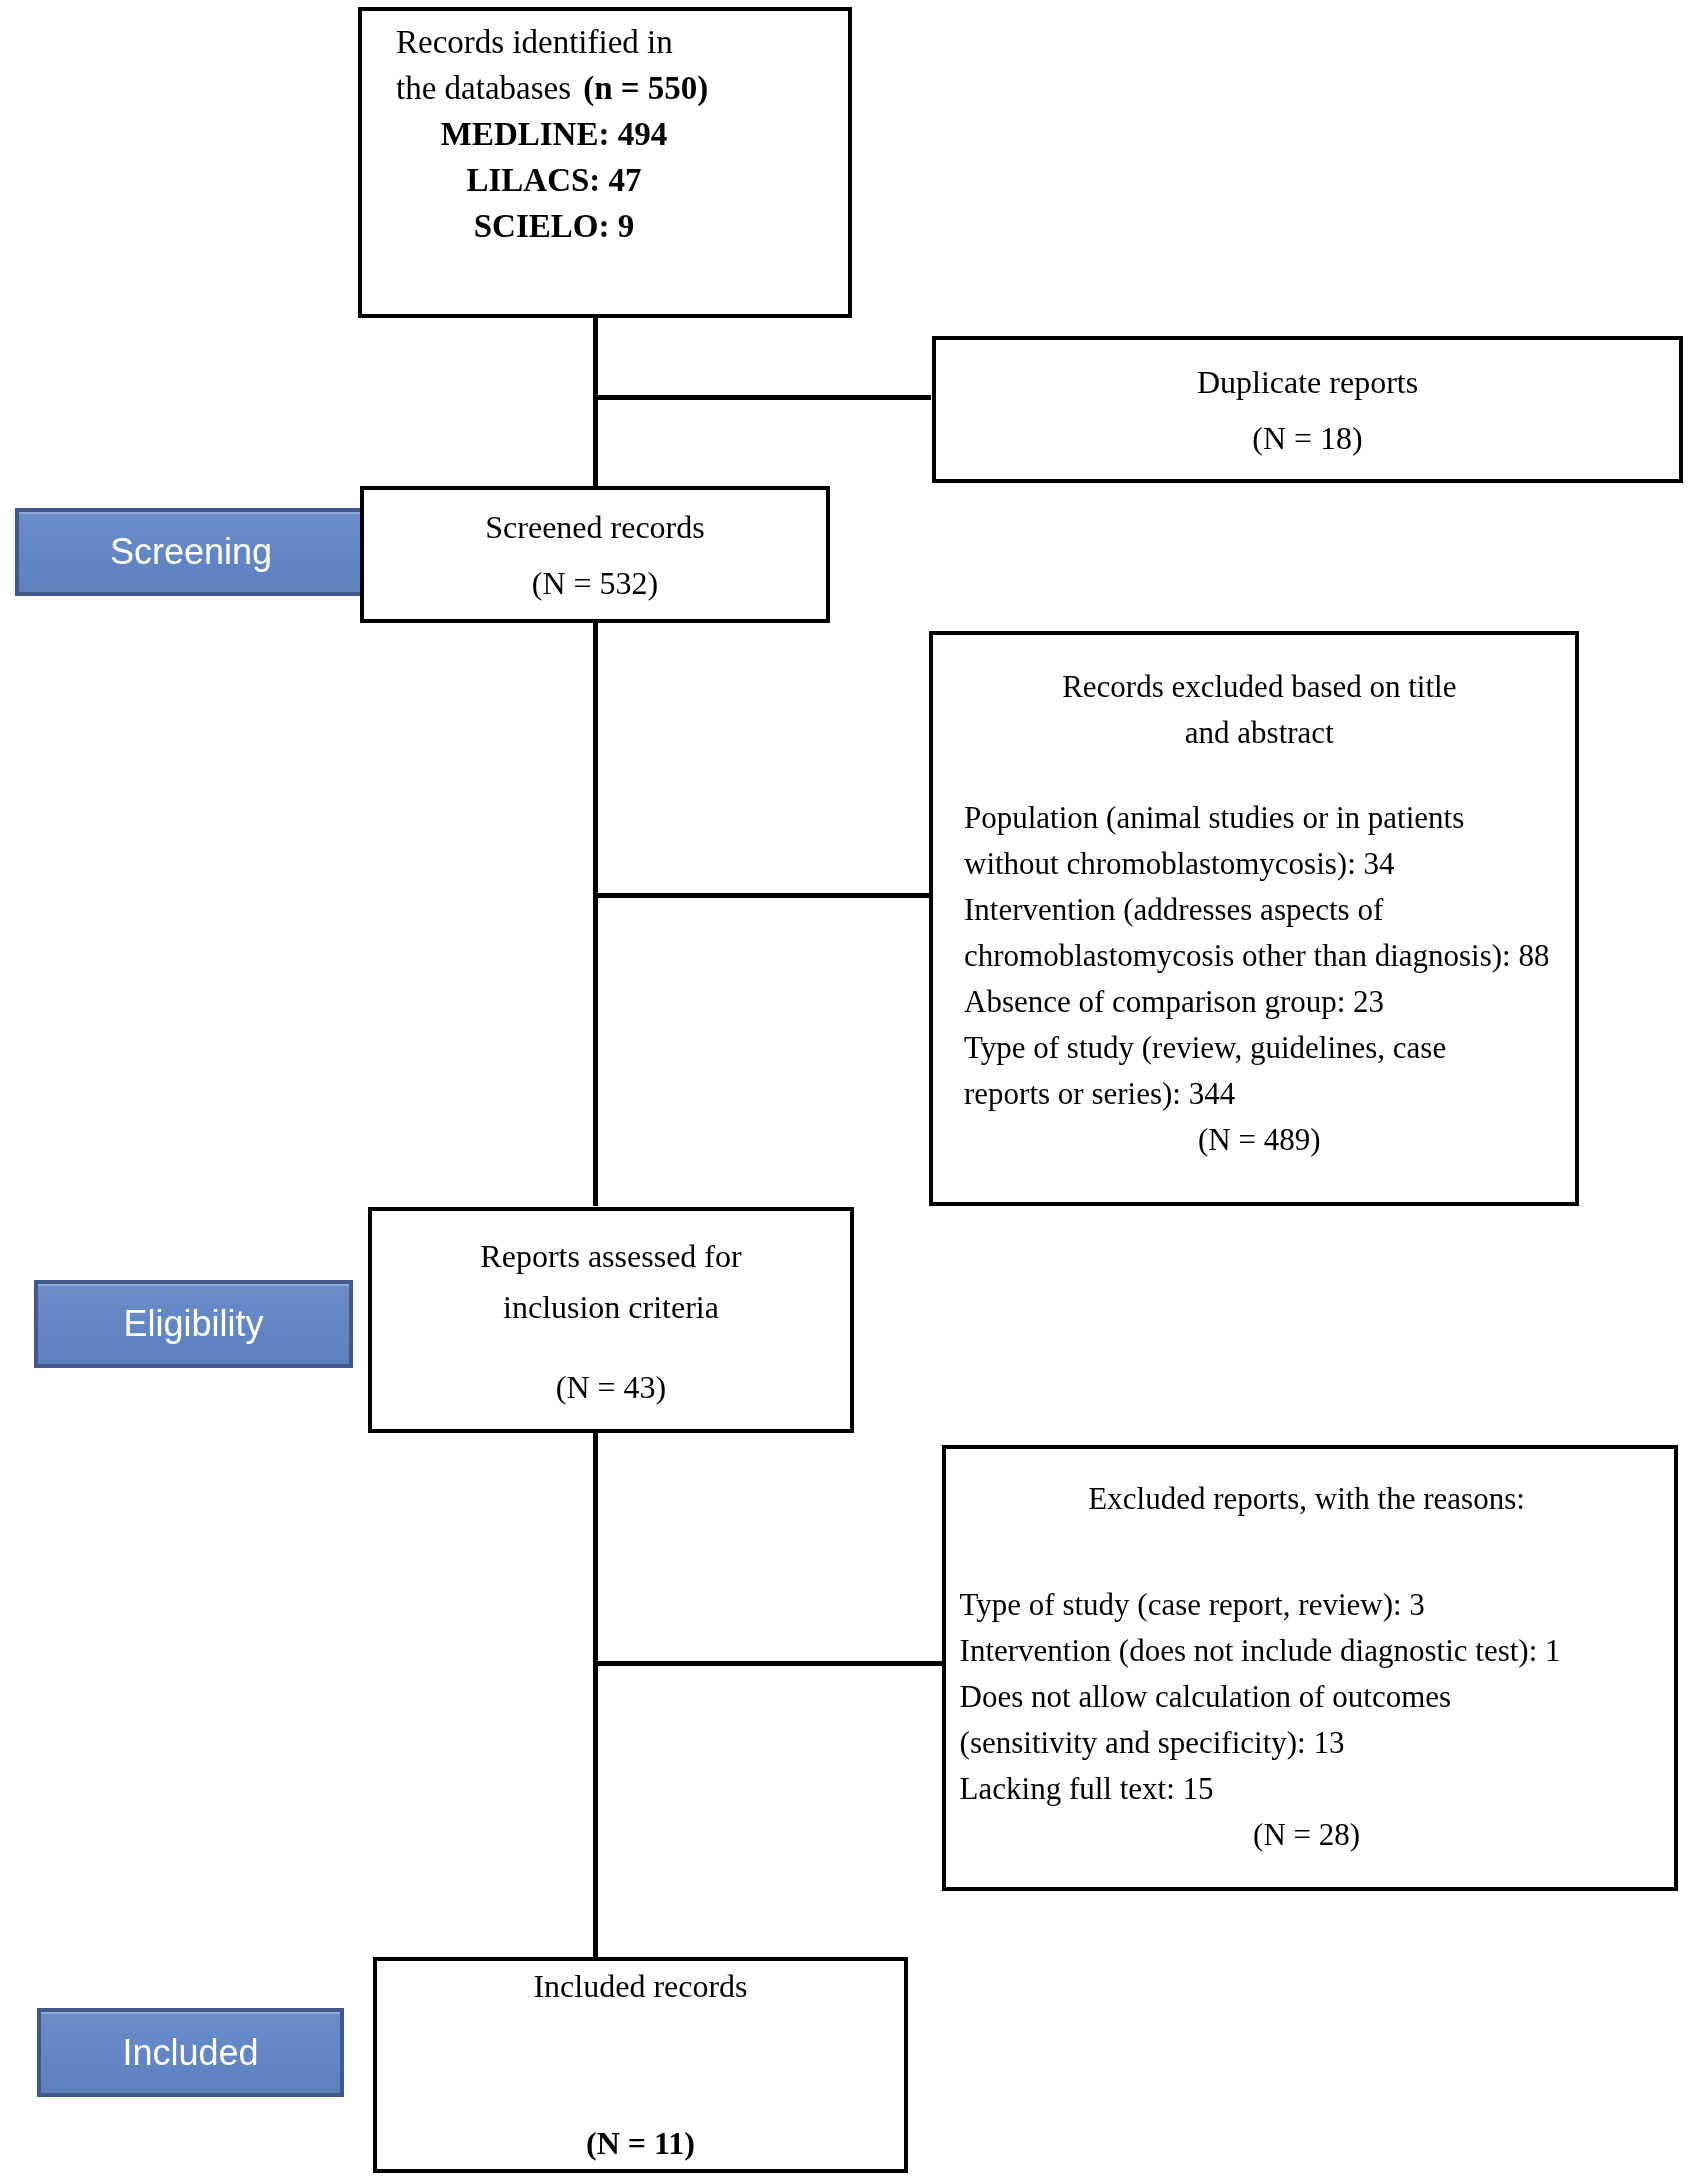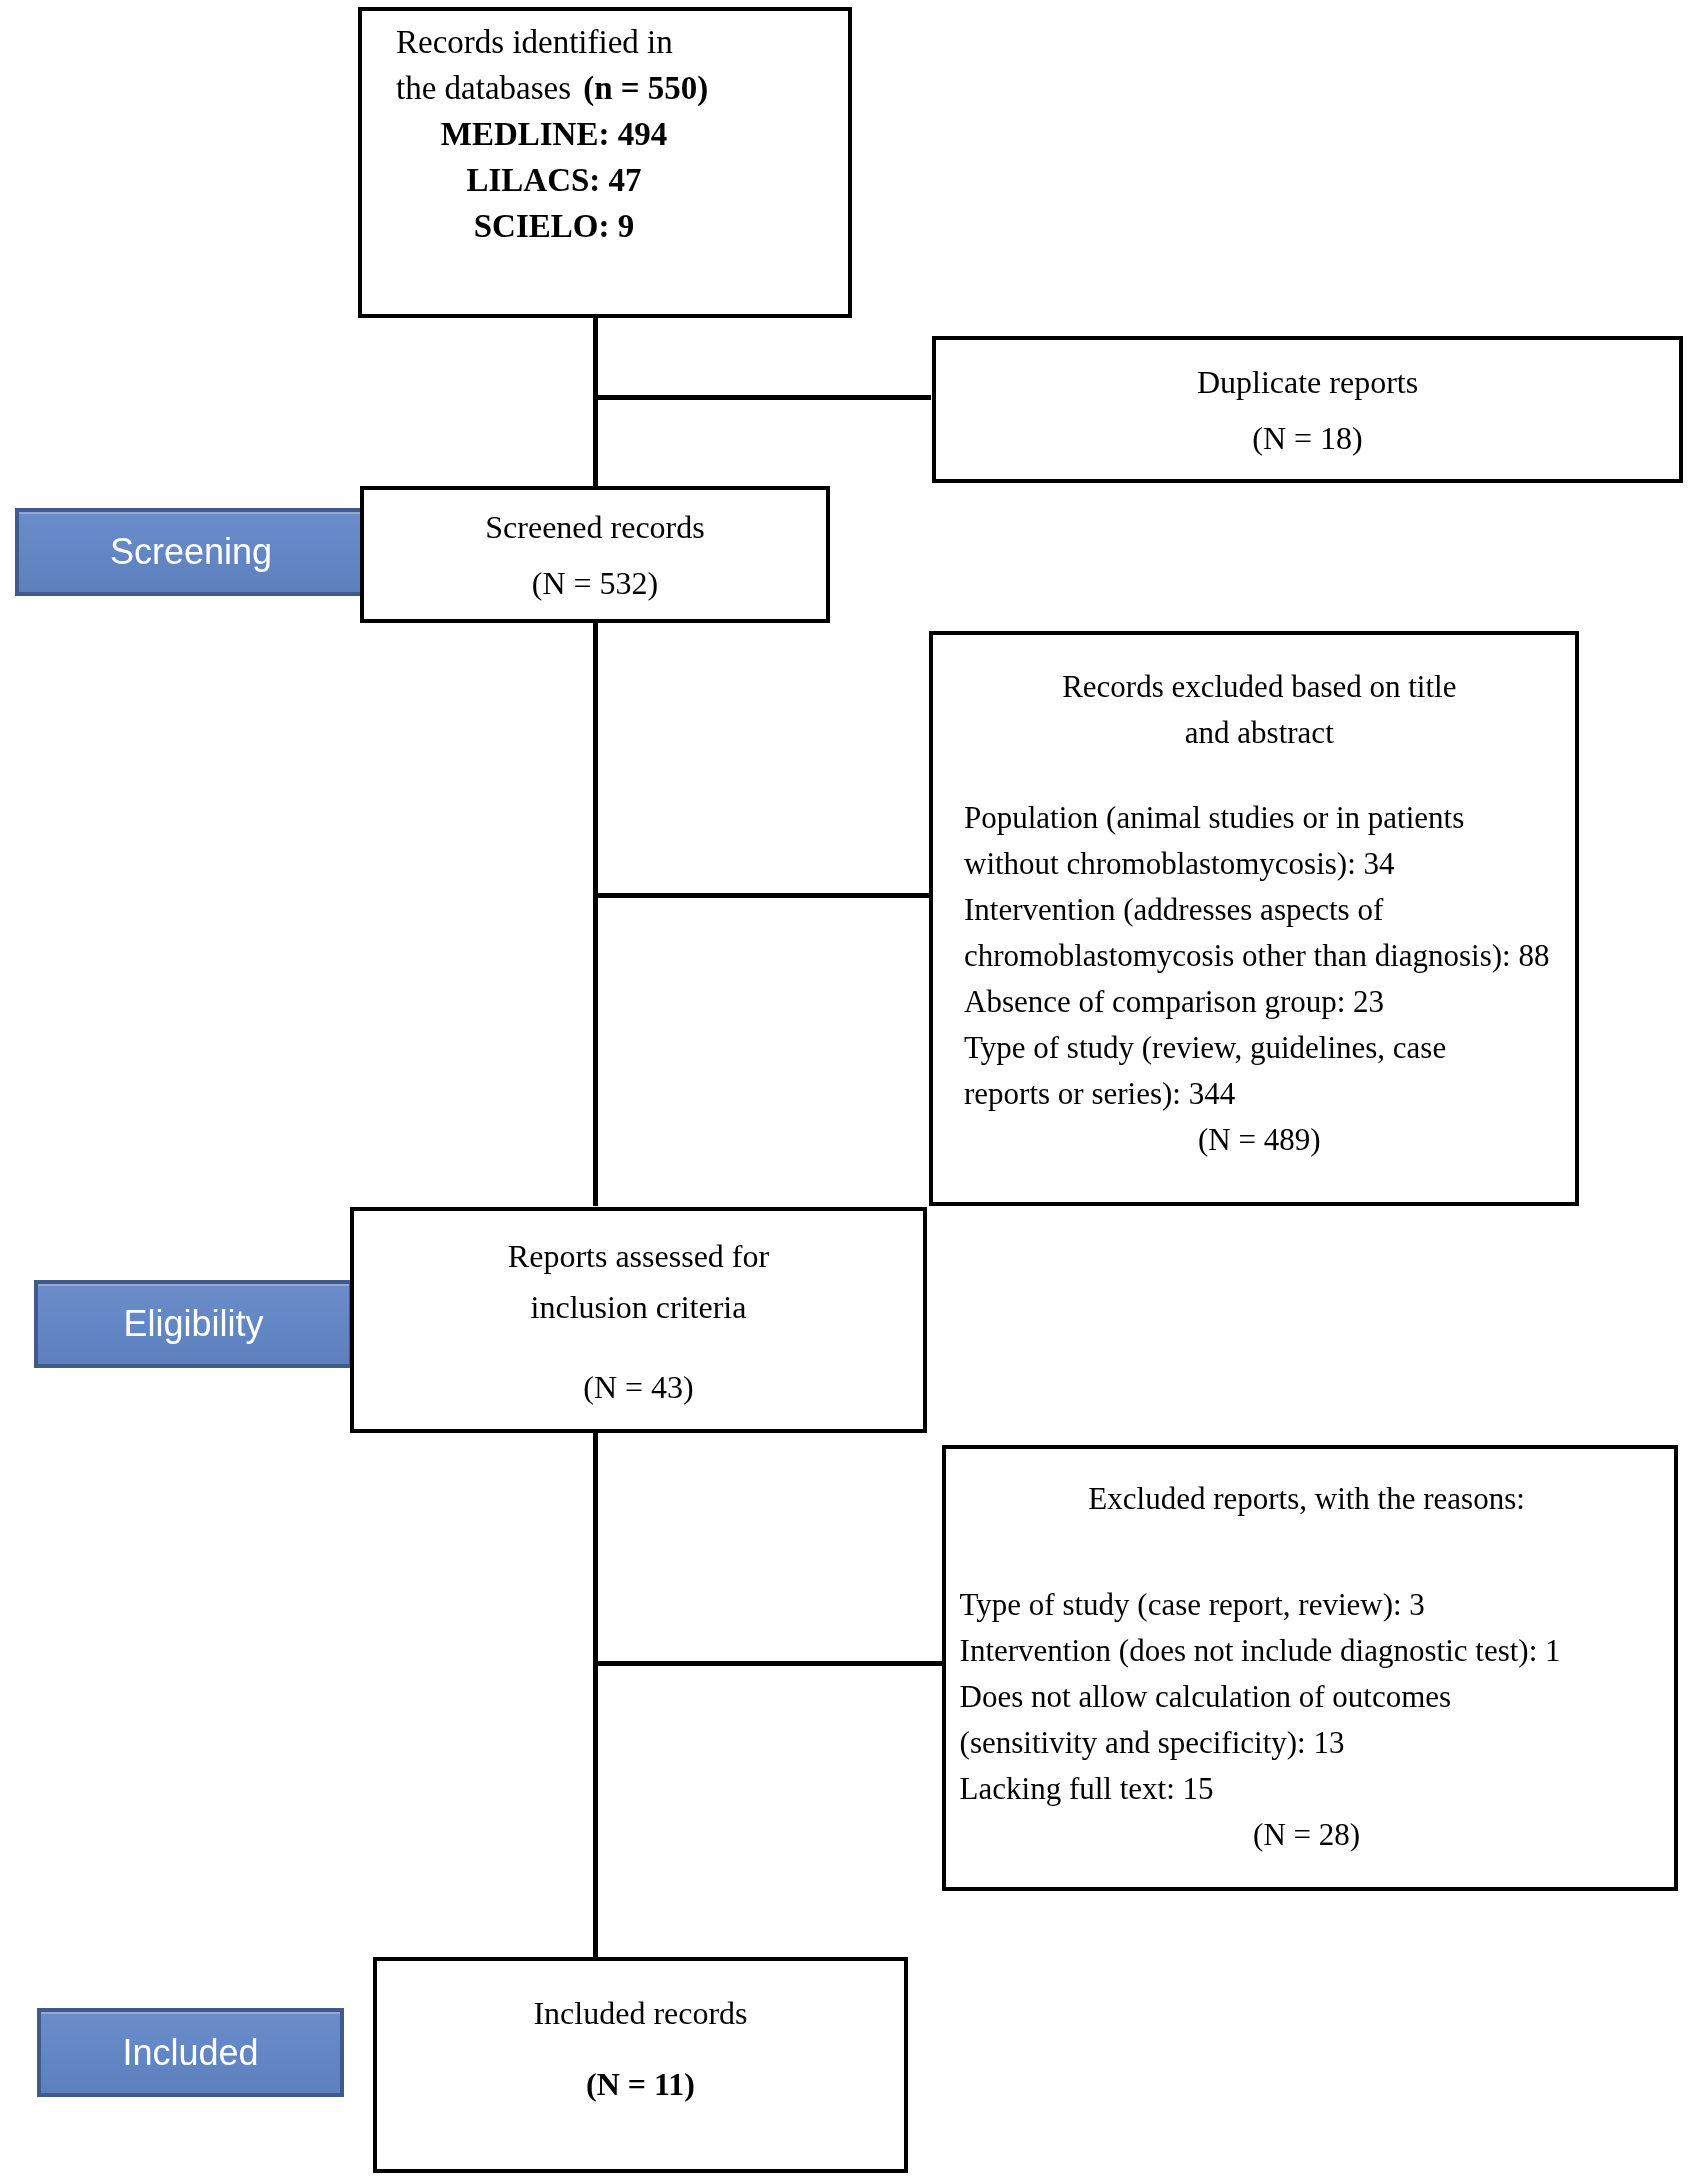--- a/index.html
+++ b/index.html
@@ -41,21 +41,21 @@
     box-sizing: border-box;
     background: #ffffff;
     border: 4.8px solid #000000;
     display: flex;
     flex-direction: column;
   }
   #box-identified { left: 358px;  top: 6.8px;   width: 494px;  height: 311px; }
   #box-duplicate  { left: 932px; top: 336px;  width: 751px; height: 147px; }
   #box-screened   { left: 360px;  top: 486px;  width: 470px;  height: 137px; }
   #box-excluded-title { left: 929px; top: 631px;  width: 650px; height: 575px; }
-  #box-assessed   { left: 350px;  top: 1207px; width: 577px;  height: 226px; }
+  #box-assessed   { left: 368px;  top: 1207px; width: 486px;  height: 226px; }
   #box-excluded-reports { left: 942px; top: 1445px; width: 736px; height: 446px; }
   #box-included   { left: 373px;  top: 1957px; width: 535px;  height: 216px; }
 
   
   .line { position: absolute; background: #000000; }
   #trunk-1 { left: 593px; top: 318px;  width: 5.4px;   height: 168px; }
   #trunk-2 { left: 593px; top: 622px;  width: 5.4px;   height: 584px; }
   #trunk-3 { left: 593px; top: 1433px; width: 5.4px;   height: 524px; }
   #branch-duplicates { left: 597px; top: 395px;  width: 334px; height: 5.4px; }
   #branch-excluded-title { left: 597px; top: 893px; width: 332px; height: 5.4px; }
@@ -83,21 +83,21 @@
   #box-excluded-reports { padding: 27px 20.4px 35px 13.6px; }
   #box-excluded-reports .rtitle { text-align: center; margin-bottom: 60px; }
   #box-excluded-reports .rcount { text-align: center; margin-top: auto; }
   .reasons { text-align: left; }
 
   
   #box-assessed { padding-top: 20.4px; padding-bottom: 16.3px; font-size: 32px; line-height: 51px; text-align: center; }
   #box-assessed .rcount { margin-top: auto; }
 
   
-  #box-included { padding-top: 27px; font-size: 32px; line-height: 51px; text-align: center; }
+  #box-included { font-size: 32px; line-height: 51px; text-align: center; justify-content: space-between; }
   #box-included .rcount { margin-top: 20.4px; font-weight: bold; }
 </style>
 </head>
 <body>
 
 <div id="canvas">
 
   <div class="stage" id="stage-screening">
     <span>Screening</span>
   </div>

